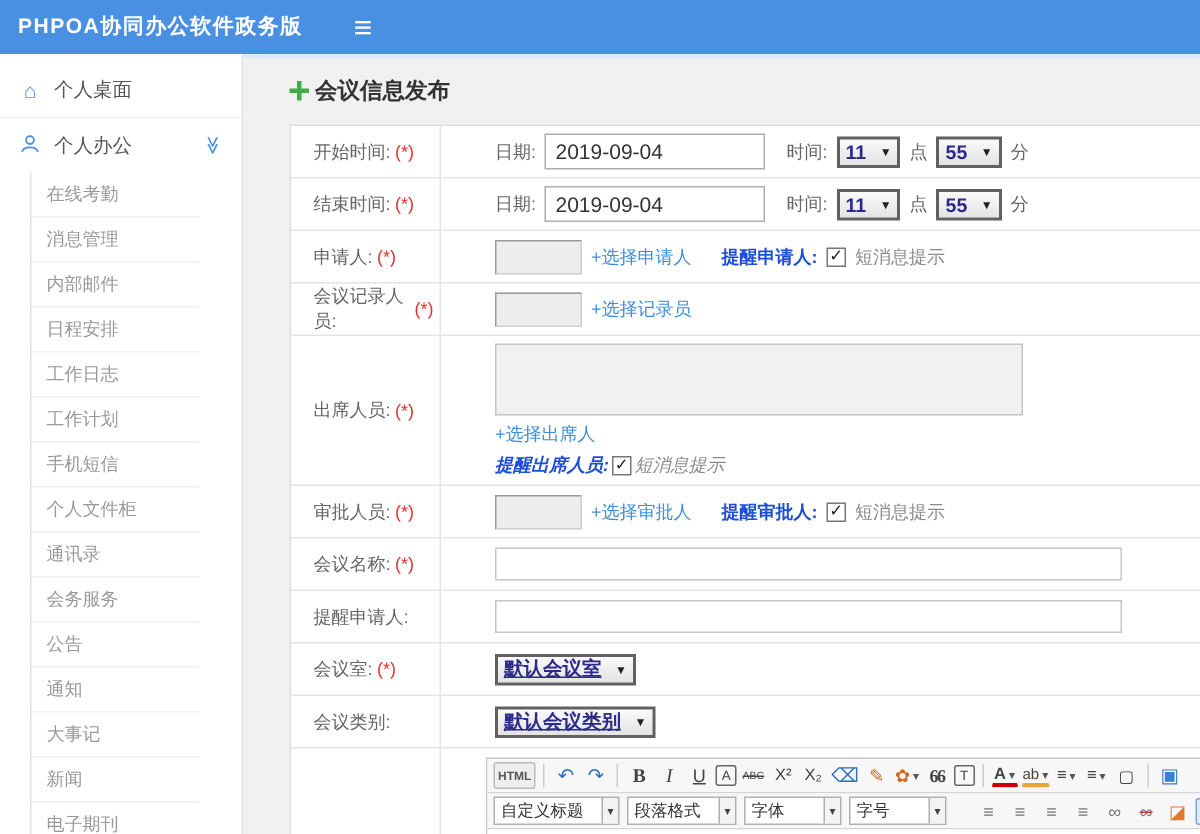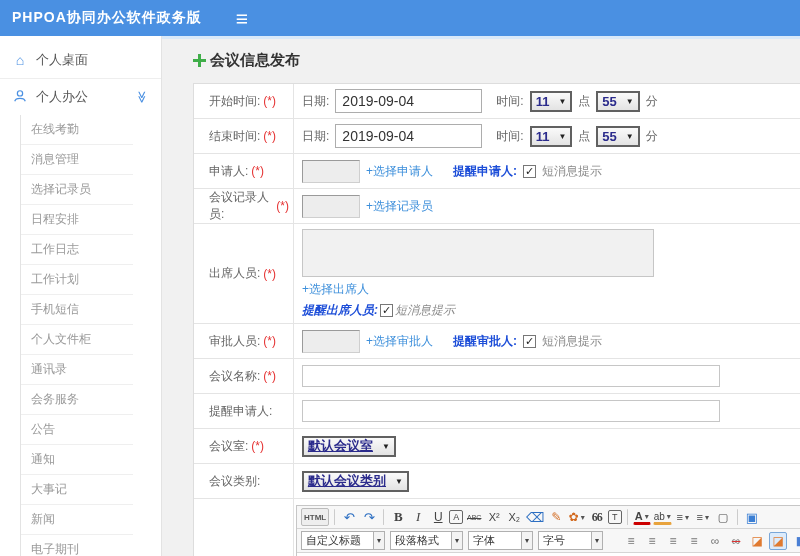--- a/index.html
+++ b/index.html
@@ -27,21 +27,21 @@
   .plus-icon::before { content:""; position:absolute; left:5px; top:0; width:3px; height:13px; background:#3fae49; }
   .plus-icon::after  { content:""; position:absolute; top:5px; left:0; height:3px; width:13px; background:#3fae49; }
   .title-text { font-size:15px; font-weight:bold; color:#333; }
   
   .form { background:#fff; border:1px solid #ddd; border-right:none; }
   .frow { display:flex; border-bottom:1px solid #e4e4e4; }
   .frow:last-child { border-bottom:none; }
   .flabel { width:100px; flex-shrink:0; padding:0 4px 0 15px; display:flex; align-items:center; gap:3px;
     border-right:1px solid #e4e4e4; color:#666; font-size:12px; }
   .req { color:#e53333; }
-  .fval { flex:1; padding:5px 8px; display:flex; align-items:center; gap:6px; font-size:12px; color:#666; min-height:34px; }
+  .fval { flex:1; padding:5px 8px; display:flex; align-items:center; gap:6px; font-size:12px; color:#666; min-height:34px;margin-left:28px; }
   .fval.block { display:block; padding:5px 8px 4px; }
   .sublabel { color:#666; font-size:12px; }
   .date-input { width:147px; height:24px; border:1px solid #adadad; font-size:14px; color:#333;
     padding:0 6px; font-family:"Liberation Sans",sans-serif; }
   .time-gap { margin-left:8px; }
   .tsel { display:inline-flex; align-items:center; gap:9px; border:2px solid #616161;
     background:linear-gradient(#fafafa,#e3e3e3); padding:0 4px; height:21px;
     color:#2b2b8c; font-weight:bold; font-size:13px; cursor:pointer; }
   .tri { font-size:8px; color:#222; }
   .txt-small { width:58px; height:23px; background:#ededed; border:1px solid;
@@ -117,21 +117,21 @@
           <span class="sub-label">在线考勤</span>
           <span class="sub-arrow"></span>
         </div>
 
         <div class="sub-item">
           <span class="sub-label">消息管理</span>
           <span class="sub-arrow"></span>
         </div>
 
         <div class="sub-item">
-          <span class="sub-label">选择记录员</span>
+          <span class="sub-label">内部邮件</span>
           <span class="sub-arrow"></span>
         </div>
 
         <div class="sub-item">
           <span class="sub-label">日程安排</span>
           <span class="sub-arrow"></span>
         </div>
 
         <div class="sub-item">
           <span class="sub-label">工作日志</span>

